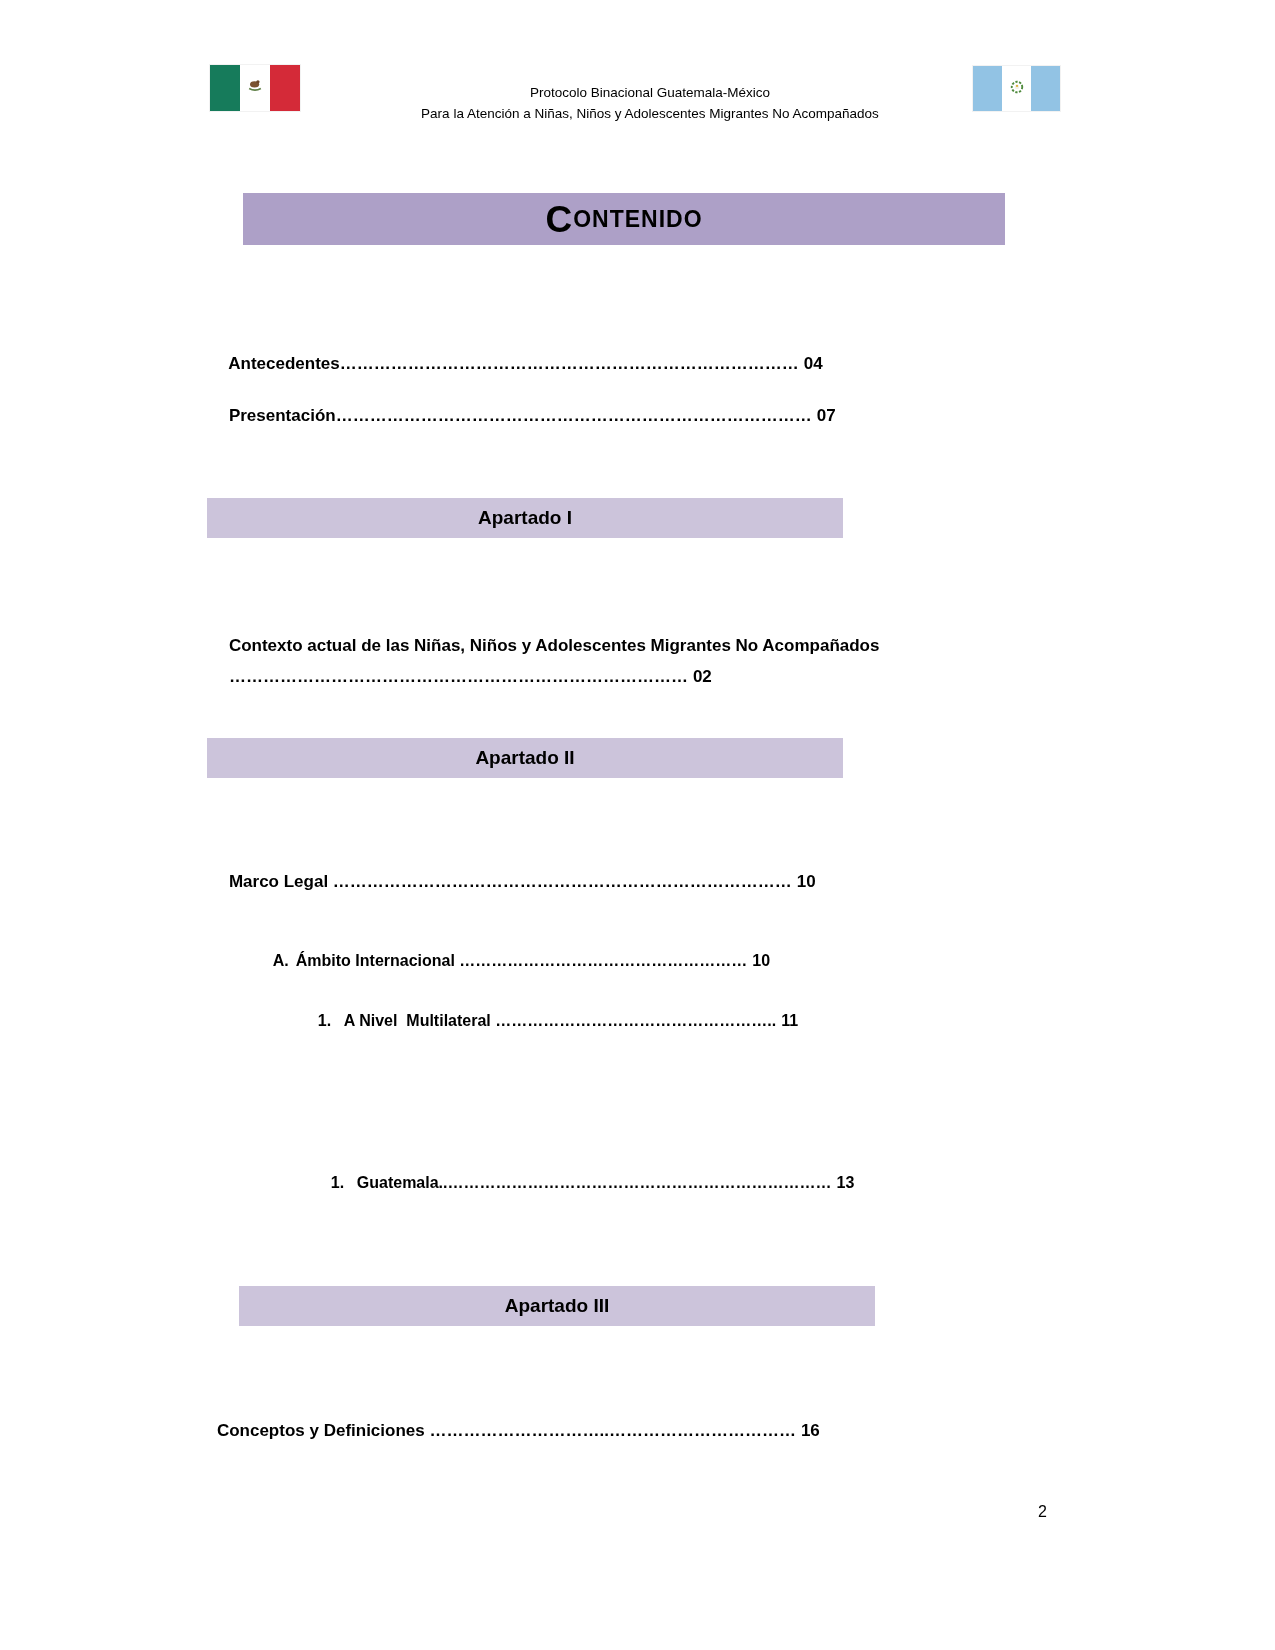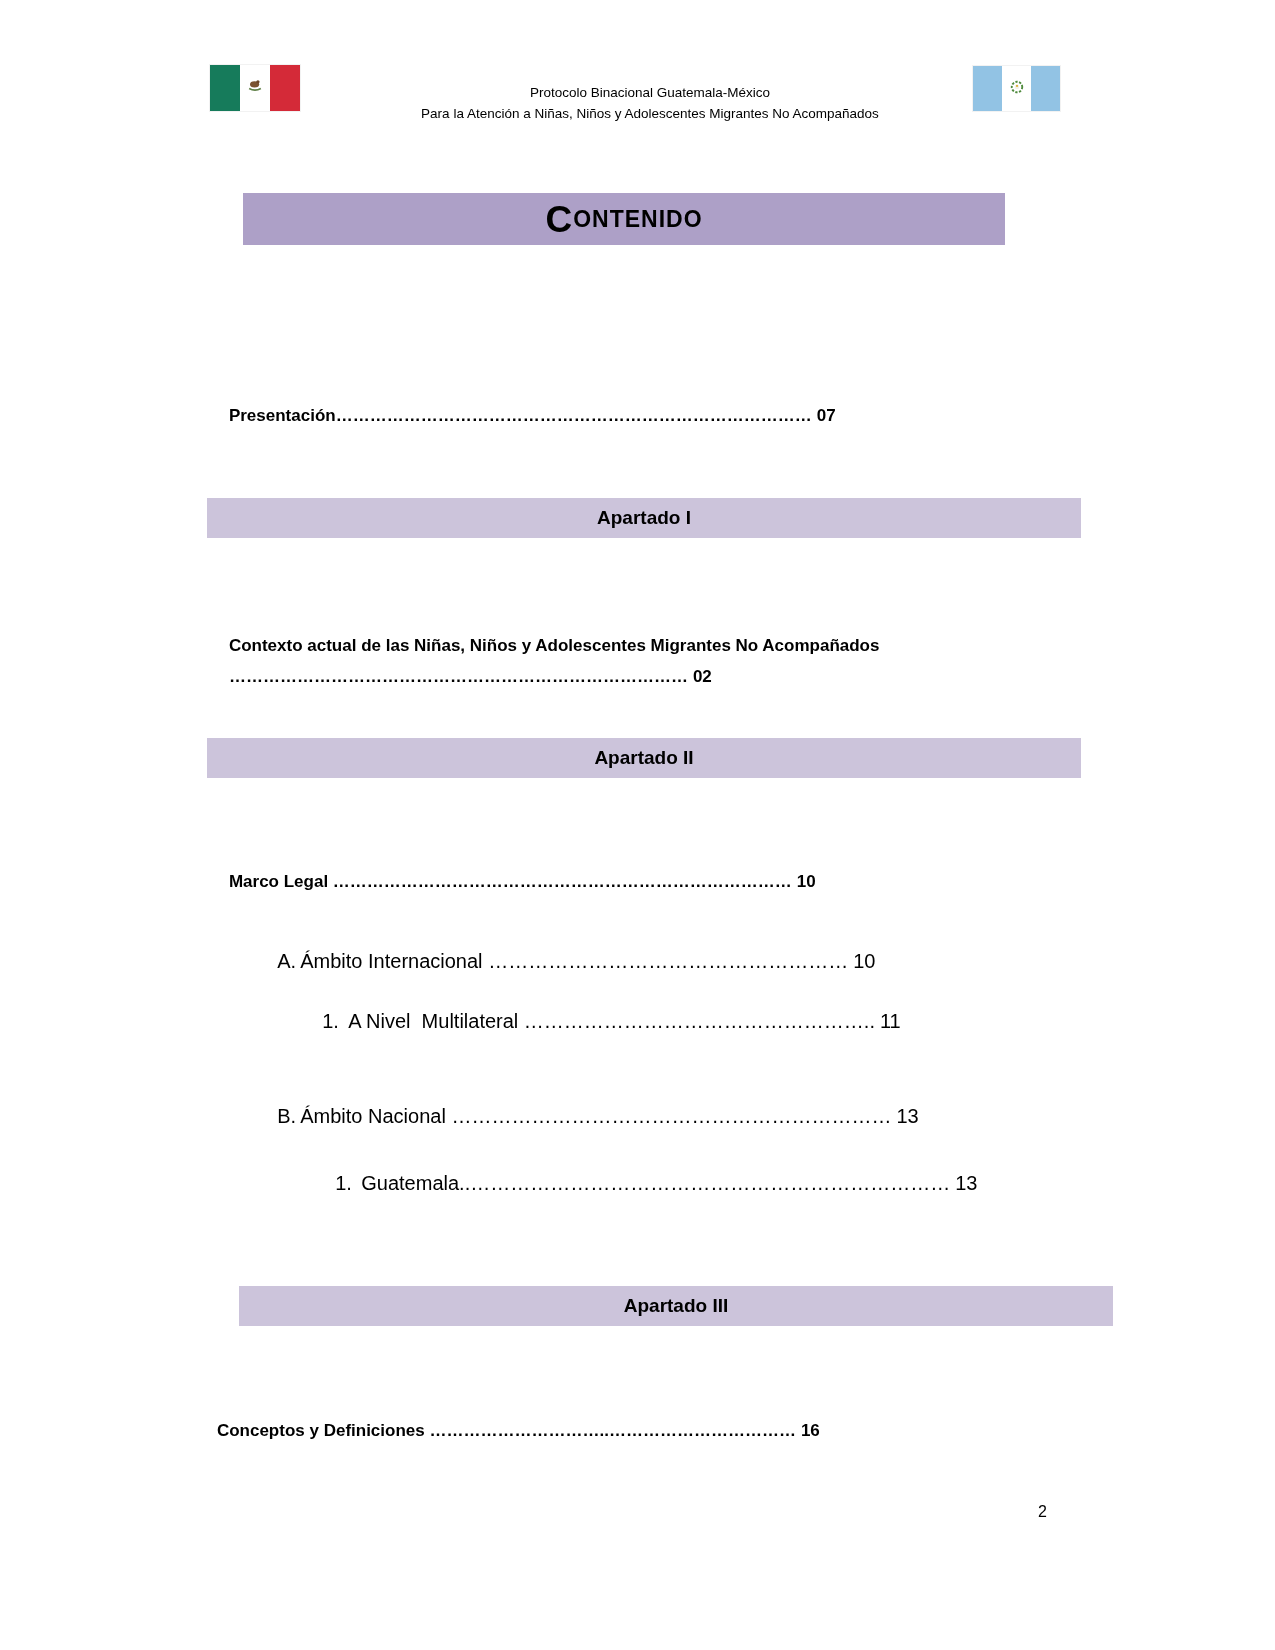--- a/index.html
+++ b/index.html
@@ -29,32 +29,32 @@
   }
   
   .banner{position:absolute;display:flex;align-items:center;justify-content:center;}
   .banner-main{
     left:243px;top:193px;width:762px;height:52px;
     background:#ADA0C7;
     font-size:23px;letter-spacing:1px;font-weight:700;
   }
   .banner-main .big-c{font-size:37px;font-weight:700;line-height:1;}
   .banner-section{
-    left:207px;width:874px;height:40px;
+    left:207px;width:636px;height:40px;
     background:#CCC4DB;
     font-size:19px;font-weight:700;
   }
   .banner-ap1{top:498px;}
   .banner-ap2{top:738px;}
   .banner-ap3{top:1286px;margin-left:32px;}
   
   .toc-line{
     position:absolute;
     white-space:pre;
-    font-size:20px;font-weight:400;line-height:22px;
+    font-size:16px;font-weight:700;line-height:22px;
   }
   .toc-line.bold{font-size:17px;font-weight:700;}
   .marker{display:inline-block;}
   .marker-letter{width:23px;}
   .marker-number{width:26px;}
   .pg{margin-left:5px;}
   .page-number{position:absolute;left:1038px;top:1503px;font-size:16px;}
 </style>
 </head>
 <body>
@@ -92,20 +92,23 @@
       </span>
     </div>
     <div class="gt-blue"></div>
   </div>
 
   <div class="banner banner-main">
     <span class="big-c">C</span>
       <span>ONTENIDO</span>
   </div>
 
+  <div class="toc-line bold" style="top:331px;left:210px;">
+    <span class="lbl">Antecedentes</span><span class="dots">………………………………………………………………………</span><span class="pg">04</span>
+  </div>
 
   <div class="toc-line bold" style="top:383px;left:210px;">
     <span class="lbl">Presentación</span><span class="dots">…………………………………………………………………………</span><span class="pg">07</span>
   </div>
 
   <div class="banner banner-section banner-ap1">
     <span>Apartado I</span>
   </div>
 
   <div class="toc-line bold" style="top:613px;left:210px;">
@@ -124,23 +127,20 @@
   </div>
 
   <div class="toc-line" style="top:928px;left:255px;">
     <span class="marker marker-letter">A.</span><span class="lbl">Ámbito Internacional </span><span class="dots">………………………………………………</span><span class="pg">10</span>
   </div>
 
   <div class="toc-line" style="top:988px;left:300px;">
     <span class="marker marker-number">1.</span><span class="lbl">A Nivel  Multilateral </span><span class="dots">……………………………………………..</span><span class="pg">11</span>
   </div>
 
-  <div class="toc-line" style="top:1083px;left:255px;">
-    <span class="marker marker-letter">B.</span><span class="lbl">Ámbito Nacional </span><span class="dots">…………………………………………………………</span><span class="pg">13</span>
-  </div>
 
   <div class="toc-line" style="top:1150px;left:313px;">
     <span class="marker marker-number">1.</span><span class="lbl">Guatemala</span><span class="dots">..………………………………………………………………</span><span class="pg">13</span>
   </div>
 
 
   <div class="banner banner-section banner-ap3">
     <span>Apartado III</span>
   </div>
 

